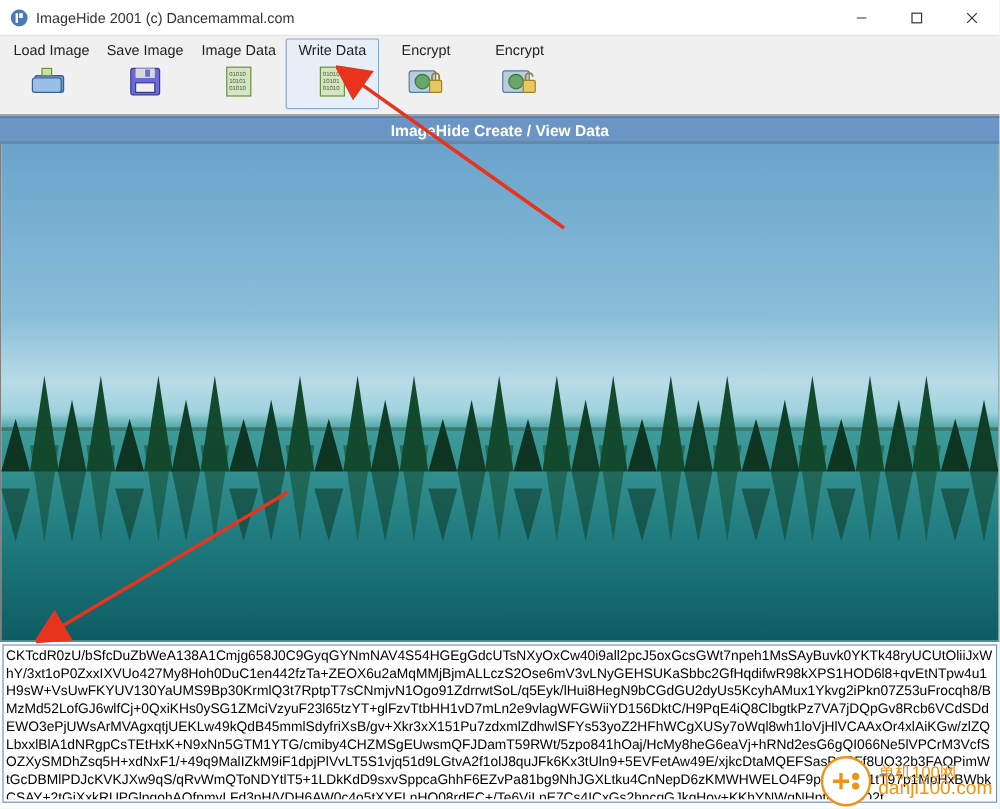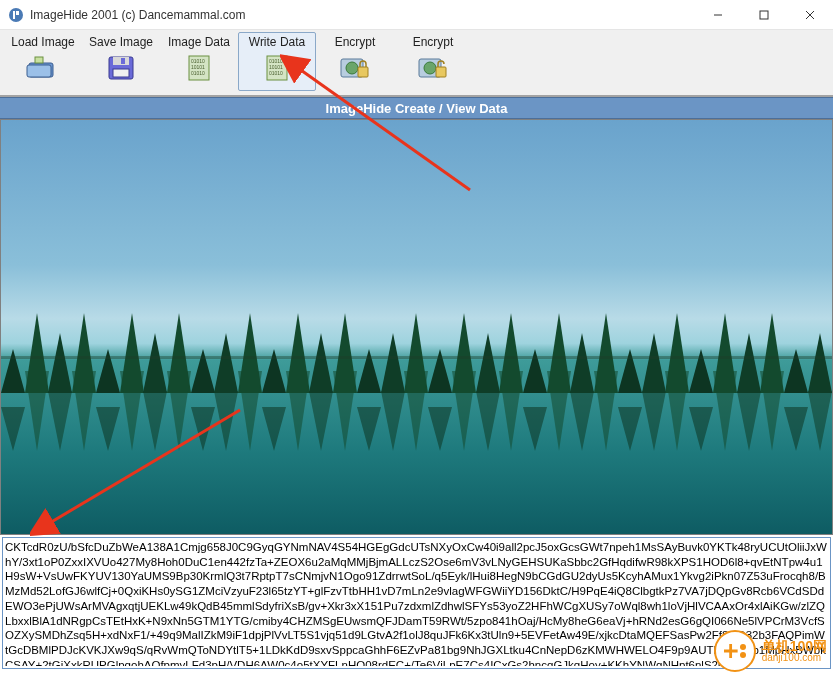--- a/index.html
+++ b/index.html
@@ -37,22 +37,22 @@
   
   .databox { margin: 2px; border: 1px solid #6b95c5; padding: 2px; height: 132px; display:flex; flex-direction: column;}
   .databox textarea { width: 100%; height: 100%; resize: none; border: none; outline: none; font-family: "Segoe UI", Tahoma, sans-serif; font-size: 11.5px; line-height: 1.28; word-break: break-all; overflow: hidden; }
 
   
   .watermark { position: absolute; right: 6px; bottom: 2px; display: flex; align-items: center; gap: 6px; }
   .wm-circle { width: 42px; height: 42px; border: 2px solid #f29214; border-radius: 50%; background: #fff; display: flex; align-items: center; justify-content: center; gap: 2px; }
   .wm-dpad { width: 14px; height: 14px; background: #f29214; clip-path: polygon(40% 0,60% 0,60% 40%,100% 40%,100% 60%,60% 60%,60% 100%,40% 100%,40% 60%,0 60%,0 40%,40% 40%); }
   .wm-dot { width: 6px; height: 6px; background: #f29214; border-radius: 50%; }
   .wm-text { display:flex; flex-direction: column; line-height:1; }
-  .wm-text .ch { font-size: 14px; font-weight: bold; color: #f29214; }
-  .wm-text .url { font-size: 10px; color: #f29214; }
+  .wm-text .ch { font-size: 14px; font-weight: normal; color: #f29214; }
+  .wm-text .url { font-size: 16px; color: #f29214; }
 </style>
 </head>
 <body>
 
 <div class="titlebar">
   <span class="app-icon">
     <svg viewBox="0 0 16 16" width="16" height="16">
         <circle cx="8" cy="8" r="7" fill="#4a7ab5"></circle>
         <rect x="5" y="4" width="2" height="8" fill="#fff"></rect>
         <rect x="8" y="4" width="3" height="4" fill="#fff"></rect>

